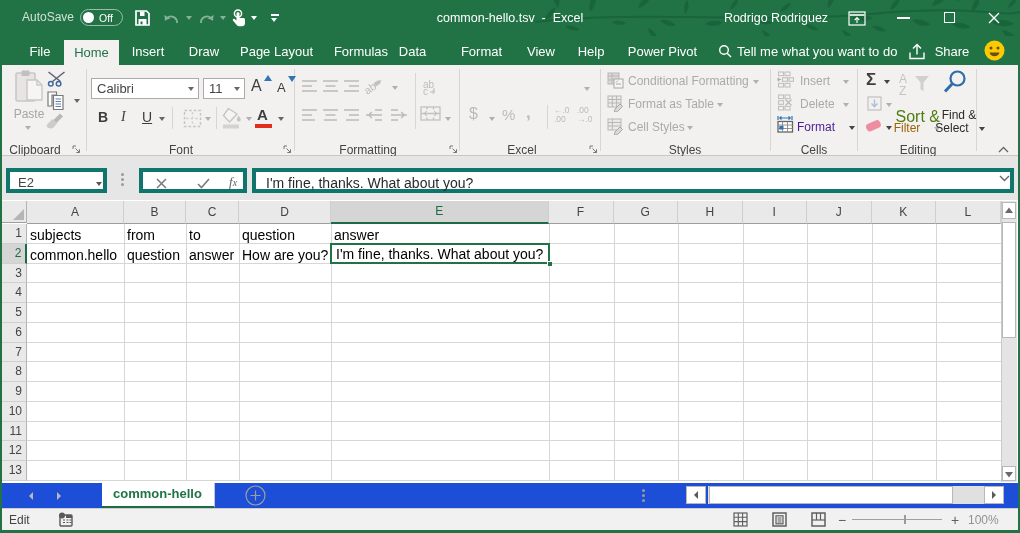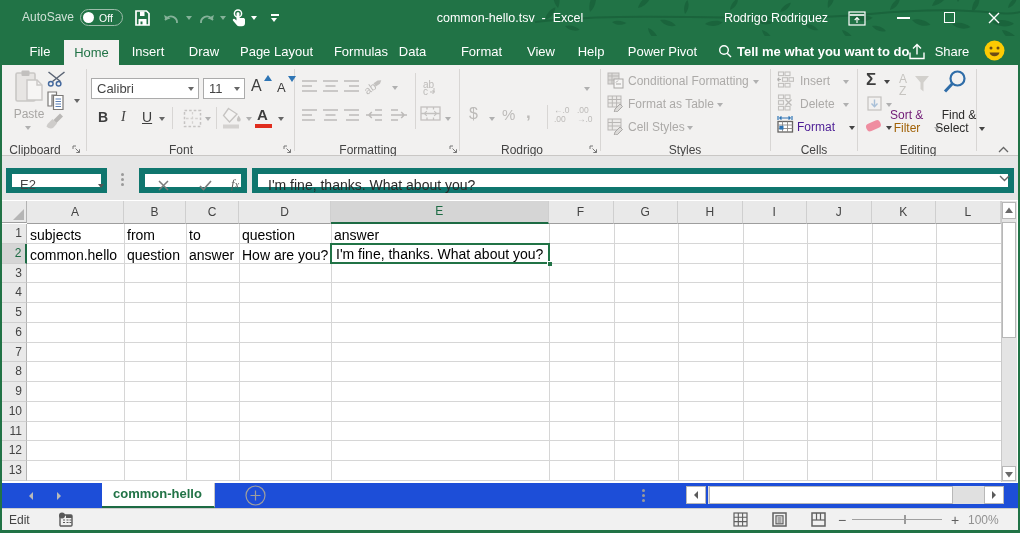--- a/index.html
+++ b/index.html
@@ -14,21 +14,21 @@
   line-height:25px; font-size:13px; text-align:center; }
 
 #ribbon { position:absolute; left:0; top:65px; width:1020px; height:91px; background:#f2f1f0; border-bottom:1px solid #c9c7c5; }
 .gsep { position:absolute; top:4px; height:82px; width:1px; background:#d8d6d4; }
 .glabel { position:absolute; top:78px; height:13px; font-size:12px; color:#444; text-align:center; width:80px; }
 .dd { position:absolute; width:0; height:0; border-left:3.5px solid transparent; border-right:3.5px solid transparent; border-top:4px solid #666; }
 .dd.dis { border-top-color:#b0b0b0; }
 .combo { position:absolute; background:#fff; border:1px solid #ababab; font-size:13px; color:#444; }
 
 #fbar { position:absolute; left:0; top:156px; width:1020px; height:44px; background:#e6e6e6; }
-.fbox { position:absolute; top:12px; height:25px; background:#fff; border:6px solid #0f766e; }
+.fbox { position:absolute; top:12px; height:25px; background:#fff; border:4px solid #0f766e; }
 
 #grid { position:absolute; left:0; top:200px; width:1020px; height:283px; background:#fff; }
 .colhdr { position:absolute; top:1px; height:23px; background:#e9e9e9; border-right:1px solid #cfcfcf;
   font-size:12px; color:#444; text-align:center; line-height:23px; border-bottom:1px solid #9e9e9e;}
 .rowhdr { position:absolute; left:1px; width:26px; background:#e9e9e9; border-bottom:1px solid #cfcfcf;
   font-size:12px; color:#444; text-align:right; }
 .vline { position:absolute; width:1px; background:#d6d6d6; top:24px; }
 .celltext { position:absolute; font-size:14px; color:#000; white-space:nowrap; }
 
 #tabsbar { position:absolute; left:0; top:483px; width:1020px; height:25px; background:#1d4ed8; }
@@ -124,21 +124,21 @@
     <div class="tab" style="left:331px;width:60px;">Formulas</div>
     <div class="tab" style="left:396px;width:33px;">Data</div>
     <div class="tab" style="left:458px;width:47px;">Format</div>
     <div class="tab" style="left:522px;width:38px;">View</div>
     <div class="tab" style="left:575px;width:32px;">Help</div>
     <div class="tab" style="left:625px;width:75px;">Power&nbsp;Pivot</div>
     <svg class="abs" style="left:718px;top:8px" width="14" height="14" viewBox="0 0 14 14">
       <circle cx="6" cy="6" r="4.3" fill="none" stroke="#fff" stroke-width="1.4"></circle>
       <path d="M9.2 9.2 L13 13" stroke="#fff" stroke-width="1.4"></path>
     </svg>
-    <div class="tab" style="left:737px;width:158px;font-size:13px;white-space:nowrap;font-weight:bold;">Tell me what you want to do</div>
+    <div class="tab" style="left:737px;width:158px;font-size:13px;white-space:nowrap;">Tell me what you want to do</div>
     <svg class="abs" style="left:907px;top:6px" width="20" height="18" viewBox="0 0 20 18">
       <path d="M3 10.5 v6 h14 v-6" fill="none" stroke="#fff" stroke-width="1.4"></path>
       <path d="M10 12.5 V3 M6 6.5 L10 2.5 l4 4" fill="none" stroke="#fff" stroke-width="1.4"></path>
     </svg>
     <div class="tab" style="left:930px;width:44px;">Share</div>
     <svg class="abs" style="left:984px;top:4px" width="21" height="21" viewBox="0 0 21 21">
       <circle cx="10.5" cy="10.5" r="10" fill="#fcca03"></circle>
       <circle cx="7" cy="8" r="1.5" fill="#6b4b16"></circle>
       <circle cx="14" cy="8" r="1.5" fill="#6b4b16"></circle>
       <path d="M5.5 12.5 a5.2 5.2 0 0 0 10 0 z" fill="#6b4b16"></path>
@@ -149,21 +149,21 @@
     <div class="gsep" style="left:86px"></div>
       <div class="gsep" style="left:294px"></div>
     <div class="gsep" style="left:459px"></div>
       <div class="gsep" style="left:600px"></div>
     <div class="gsep" style="left:770px"></div>
       <div class="gsep" style="left:857px"></div>
     <div class="gsep" style="left:976px"></div>
     <div class="glabel" style="left:-5px;">Clipboard</div>
     <div class="glabel" style="left:141px;">Font</div>
     <div class="glabel" style="left:328px;">Formatting</div>
-    <div class="glabel" style="left:482px;">Rodrigo</div>
+    <div class="glabel" style="left:482px;">Excel</div>
     <div class="glabel" style="left:645px;">Styles</div>
     <div class="glabel" style="left:774px;">Cells</div>
     <div class="glabel" style="left:878px;">Editing</div>
 
     <svg class="abs" style="left:14px;top:3px" width="32" height="38" viewBox="0 0 32 38">
       <rect x="2" y="5" width="19" height="28" rx="1.5" fill="#e7e5e3" stroke="#c9c7c5" stroke-width="1.6"></rect>
       <rect x="7.5" y="2.5" width="8" height="5.5" rx="1" fill="#c2c0be"></rect>
       <path d="M13 12 h10 l5 5 v15 h-15 z" fill="#f6f5f4" stroke="#c9c7c5" stroke-width="1.4"></path>
       <path d="M23 12 v5 h5" fill="none" stroke="#c9c7c5" stroke-width="1.4"></path>
     </svg>
@@ -330,21 +330,21 @@
     <svg class="abs" style="left:863px;top:53px" width="19" height="16" viewBox="0 0 19 16">
       <rect x="3" y="4" width="15" height="8" rx="3.5" transform="rotate(-24 10 8)" fill="#ef8da0"></rect>
     </svg>
     <div class="dd" style="left:886px;top:61px;border-top-color:#444;"></div>
     <svg class="abs" style="left:899px;top:7px" width="31" height="25" viewBox="0 0 31 25">
       <text x="0" y="11" font-size="12" fill="#c6c4c0">A</text>
       <text x="0" y="23" font-size="12" fill="#c6c4c0">Z</text>
       <path d="M13 19 v-12 m-3.5 8.5 l3.5 4 3.5 -4" stroke="#c6c4c0" stroke-width="1.4" fill="none" opacity="0"></path>
       <path d="M16 4 h14 l-5.5 6.5 v9 l-3 -2.5 v-6.5 z" fill="#d2d0cc"></path>
     </svg>
-    <div class="abs" style="left:890px;top:43px;width:50px;text-align:left;font-size:12px;color:#701a75;">Sort &amp;</div>
+    <div class="abs" style="left:890px;top:43px;width:50px;text-align:right;font-size:16px;color:#4d7c0f;">Sort &amp;</div>
     <div class="abs" style="left:882px;top:56px;width:50px;text-align:center;font-size:12px;color:#a16207;">Filter</div>
     <div class="dd dis" style="left:934px;top:62px;"></div>
     <svg class="abs" style="left:941px;top:5px" width="26" height="25" viewBox="0 0 26 25">
       <circle cx="16.5" cy="8.5" r="7" fill="none" stroke="#2f6da8" stroke-width="2.2"></circle>
       <path d="M11.5 13.5 L4 21.5" stroke="#2f6da8" stroke-width="3"></path>
     </svg>
     <div class="abs" style="left:934px;top:43px;width:50px;text-align:center;font-size:12px;color:#2b2a29;">Find &amp;</div>
     <div class="abs" style="left:927px;top:56px;width:50px;text-align:center;font-size:12px;color:#2b2a29;">Select</div>
     <div class="dd" style="left:979px;top:62px;border-top-color:#444;"></div>
     <svg class="abs" style="left:998px;top:81px" width="11" height="7" viewBox="0 0 11 7">

